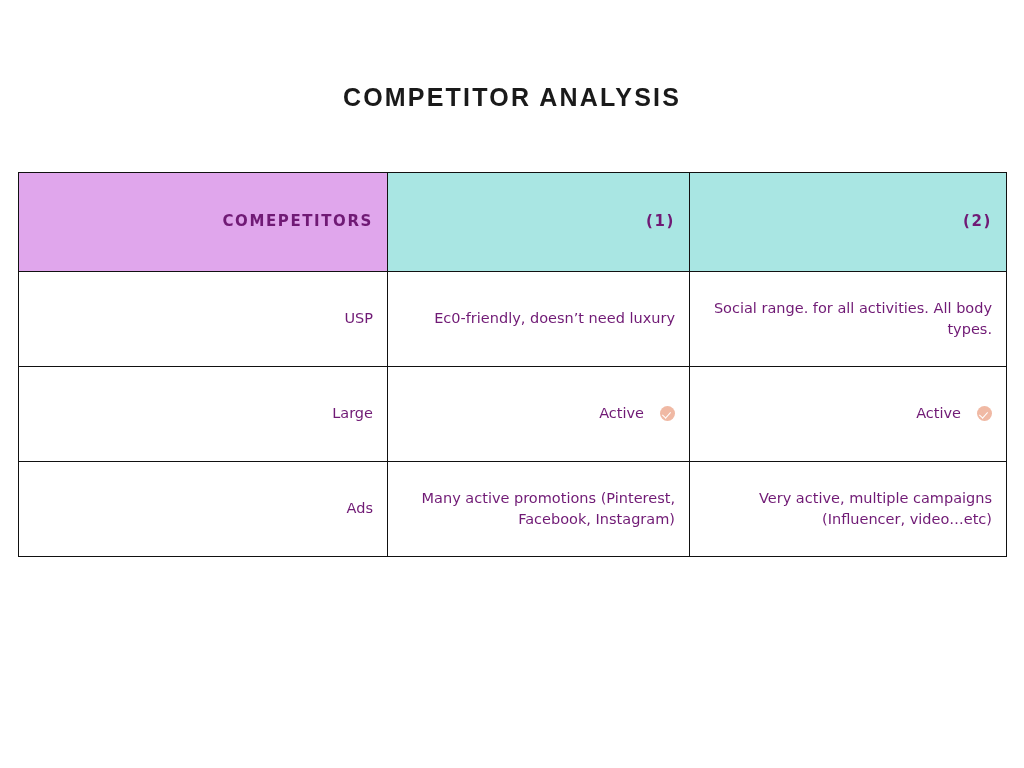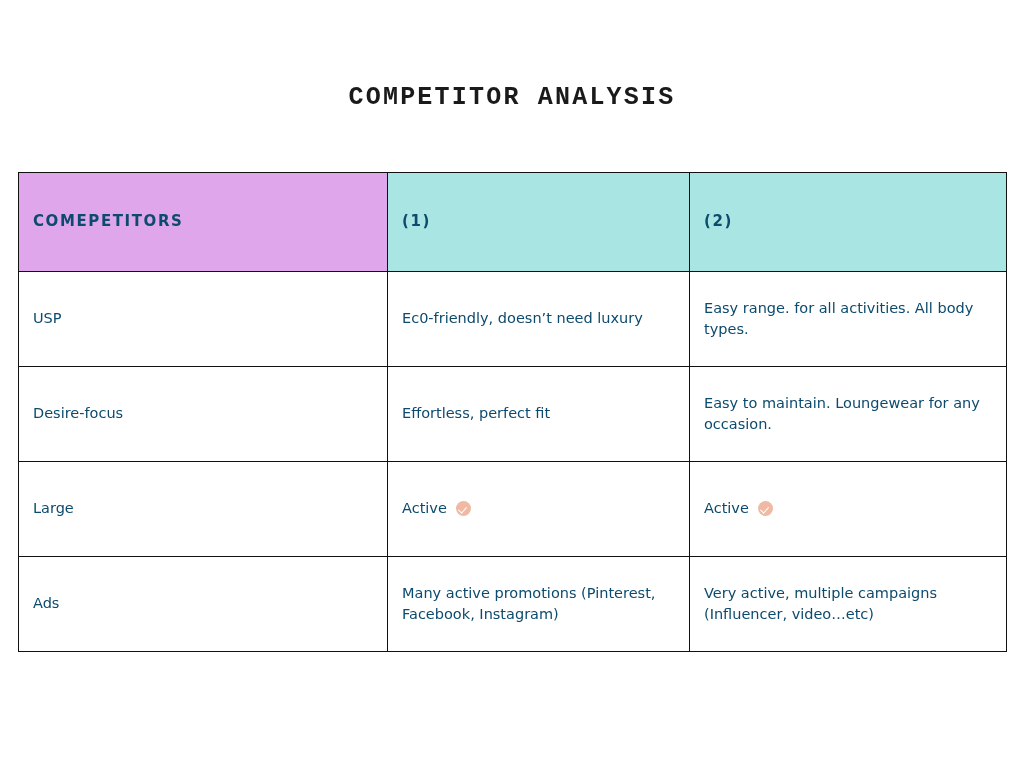--- a/index.html
+++ b/index.html
@@ -20,40 +20,40 @@
     box-sizing: border-box;
   }
   .title {
     text-align: center;
     font-size: 25px;
     font-weight: bold;
     letter-spacing: 2.2px;
     color: #1a1a1a;
     margin: 0;
     padding-top: 83px;
-    font-family: Liberation Mono, monospace;
+    font-family: Liberation Sans, sans-serif;
   }
   .table-wrap {
     position: absolute;
     left: 18px;
     top: 172px;
     width: 988px;
   }
   table.matrix {
     border-collapse: collapse;
     width: 988px;
     table-layout: fixed;
   }
   table.matrix td {
     border: 1.6px solid #111111;
-    text-align: left;
+    text-align: right;
     vertical-align: middle;
     padding: 10px 14px;
     font-size: 14.5px;
-    color: #0c4a6e;
+    color: #701a75;
     line-height: 1.45;
   }
   col.c1 { width: 369px; }
   col.c2 { width: 302px; }
   col.c3 { width: 317px; }
 
   tr.header-row td {
     height: 78px;
     font-weight: bold;
     font-size: 15px;
@@ -69,21 +69,21 @@
     height: 74px;
     background: #ffffff;
   }
   td.label-cell {
     font-size: 14.5px;
   }
   .social-cell {
     display: inline-flex;
     align-items: center;
     justify-content: center;
-    gap: 9px;
+    gap: 16px;
   }
   .check-badge {
     display: inline-block;
     width: 15px;
     height: 15px;
     border-radius: 50%;
     background: #f0b9a4;
     position: relative;
     flex: 0 0 auto;
   }
@@ -117,28 +117,23 @@
         <tr class="header-row">
           <td class="hdr-0">COMEPETITORS</td>
           <td class="hdr-1">(1)</td>
           <td class="hdr-2">(2)</td>
         </tr>
 
 
         <tr class="body-row">
           <td class="label-cell">USP</td>
           <td>Ec0-friendly, doesn’t need luxury</td>
-          <td>Easy range. for all activities. All body types.</td>
+          <td>Social range. for all activities. All body types.</td>
         </tr>
 
-        <tr class="body-row">
-          <td class="label-cell">Desire-focus</td>
-          <td>Effortless, perfect fit</td>
-          <td>Easy to maintain. Loungewear for any occasion.</td>
-        </tr>
 
 
         <tr class="body-row">
           <td class="label-cell">Large</td>
           <td>
             <span class="social-cell">
               <span>Active</span>
               <span class="check-badge"></span>
             </span>
           </td>

